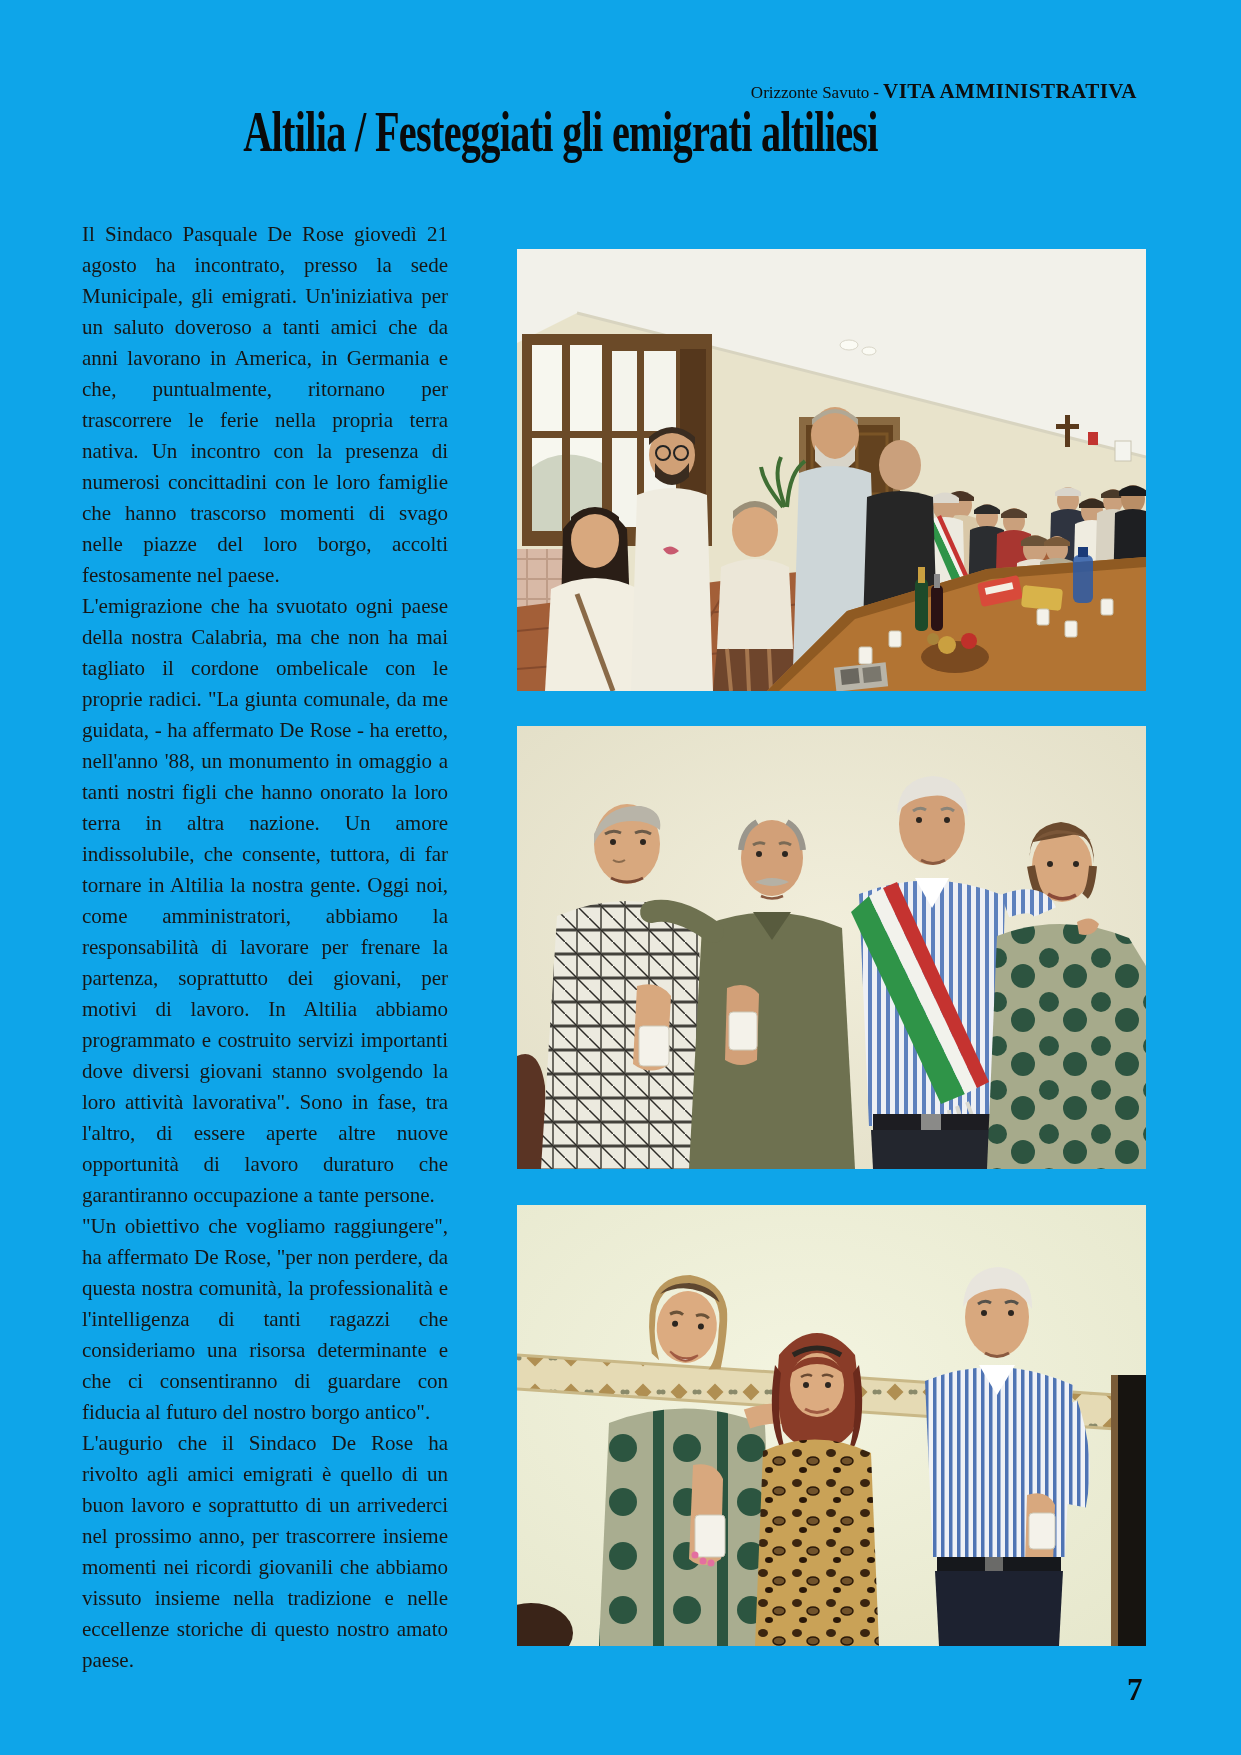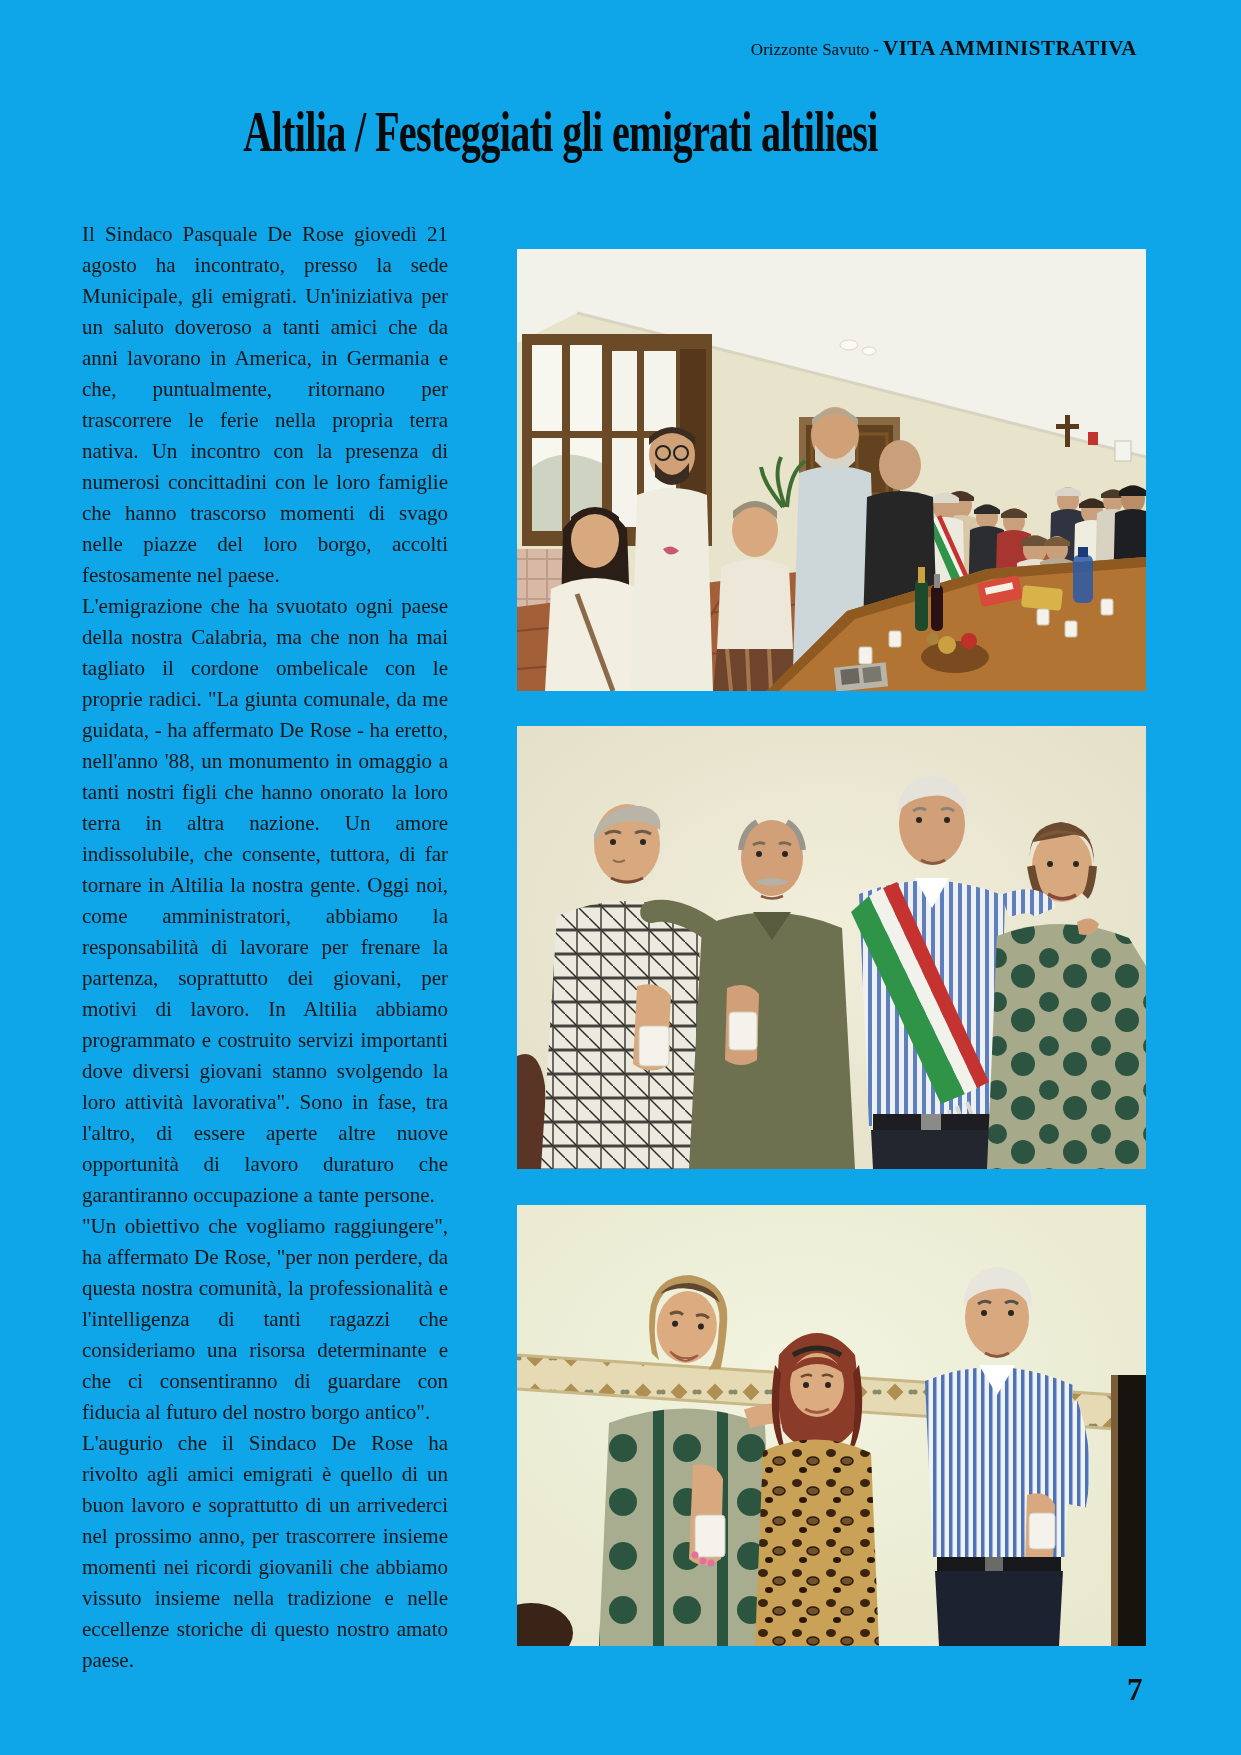--- a/index.html
+++ b/index.html
@@ -6,21 +6,21 @@
   .page{
     position:relative;width:1241px;height:1755px;background:#0ea5e9;
     font-family:"Liberation Serif", serif;color:#111;overflow:hidden;
   }
   .header{
     position:absolute;top:36px;right:104px;white-space:nowrap;
     display:flex;align-items:baseline;gap:4px;color:#0d0d0d;
   }
   .header .pub{font-size:17px;}
   .header .sep{font-size:17px;}
-  .header .section{font-size:21px;font-weight:bold;letter-spacing:.5px;}
+  .header .section{font-size:21px;font-weight:bold;letter-spacing:.5px;margin-top:43px;}
   .headline{
     position:absolute;top:100px;left:0;width:1121px;margin:0;
     text-align:center;font-size:56px;font-weight:bold;color:#0a0a0a;
     white-space:nowrap;letter-spacing:-1px;
     transform:scaleX(.72);transform-origin:50% 50%;
   }
   .article{
     position:absolute;left:82px;top:219px;width:366px;
     font-size:21px;line-height:31px;text-align:justify;color:#161616;
   }

